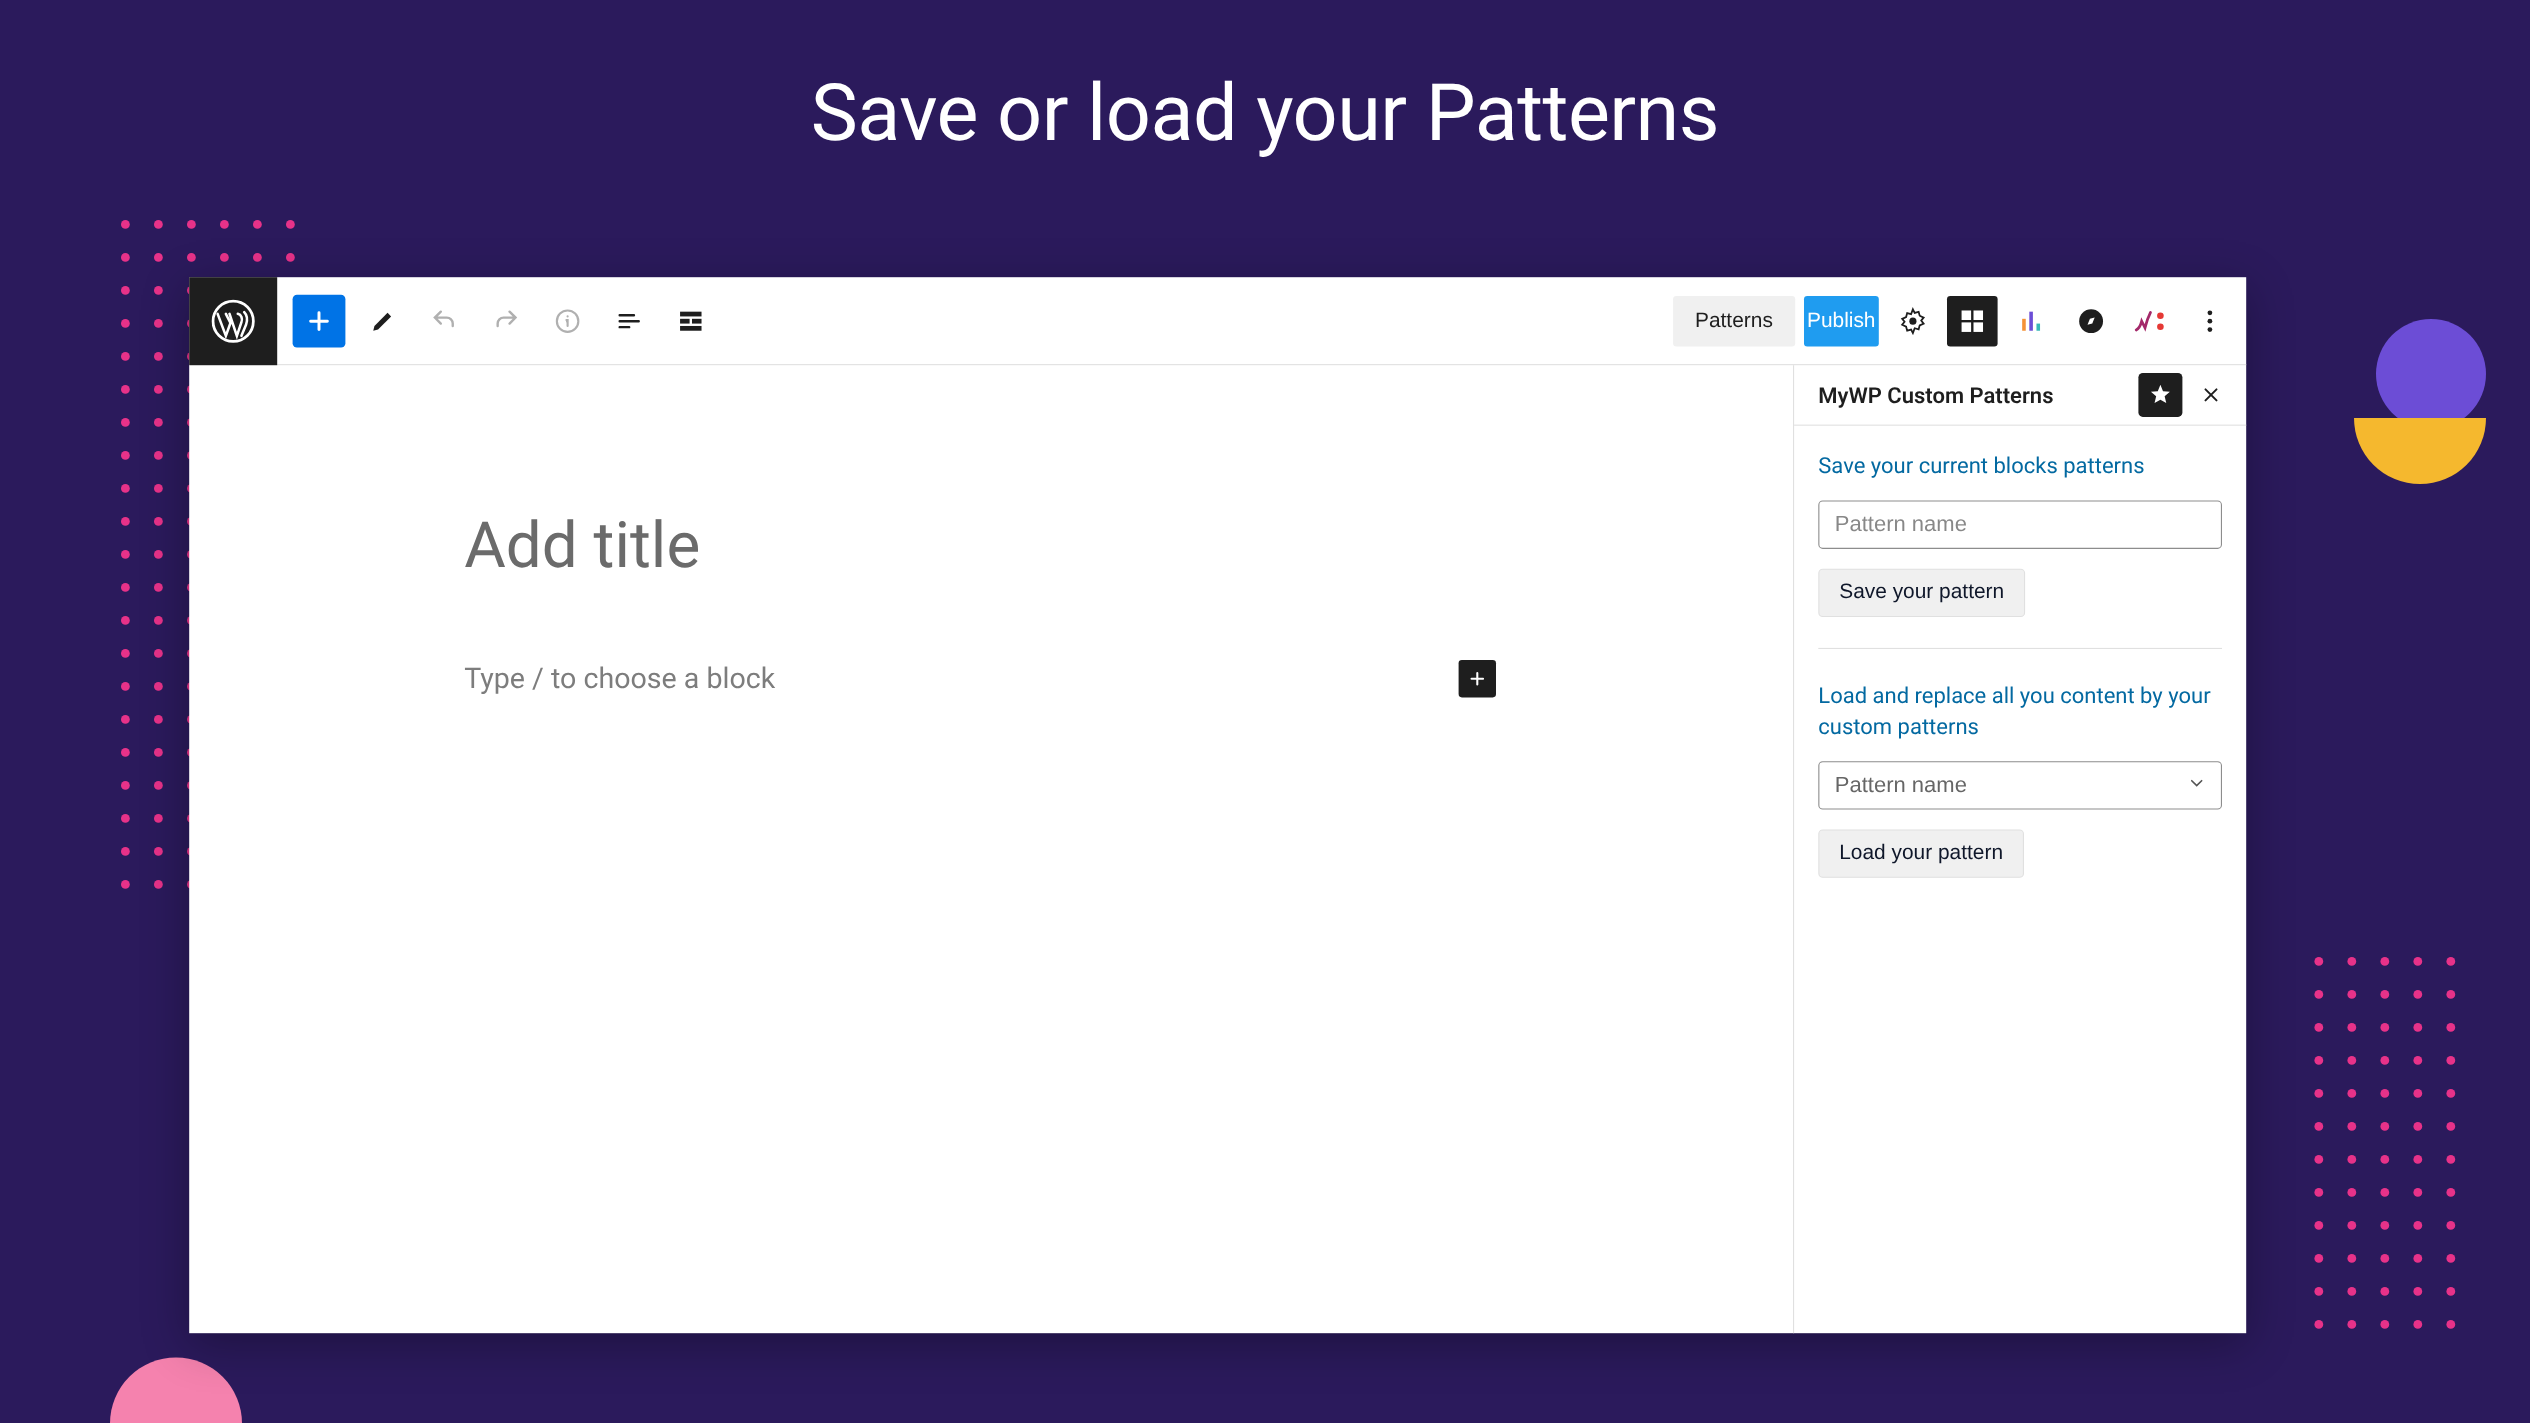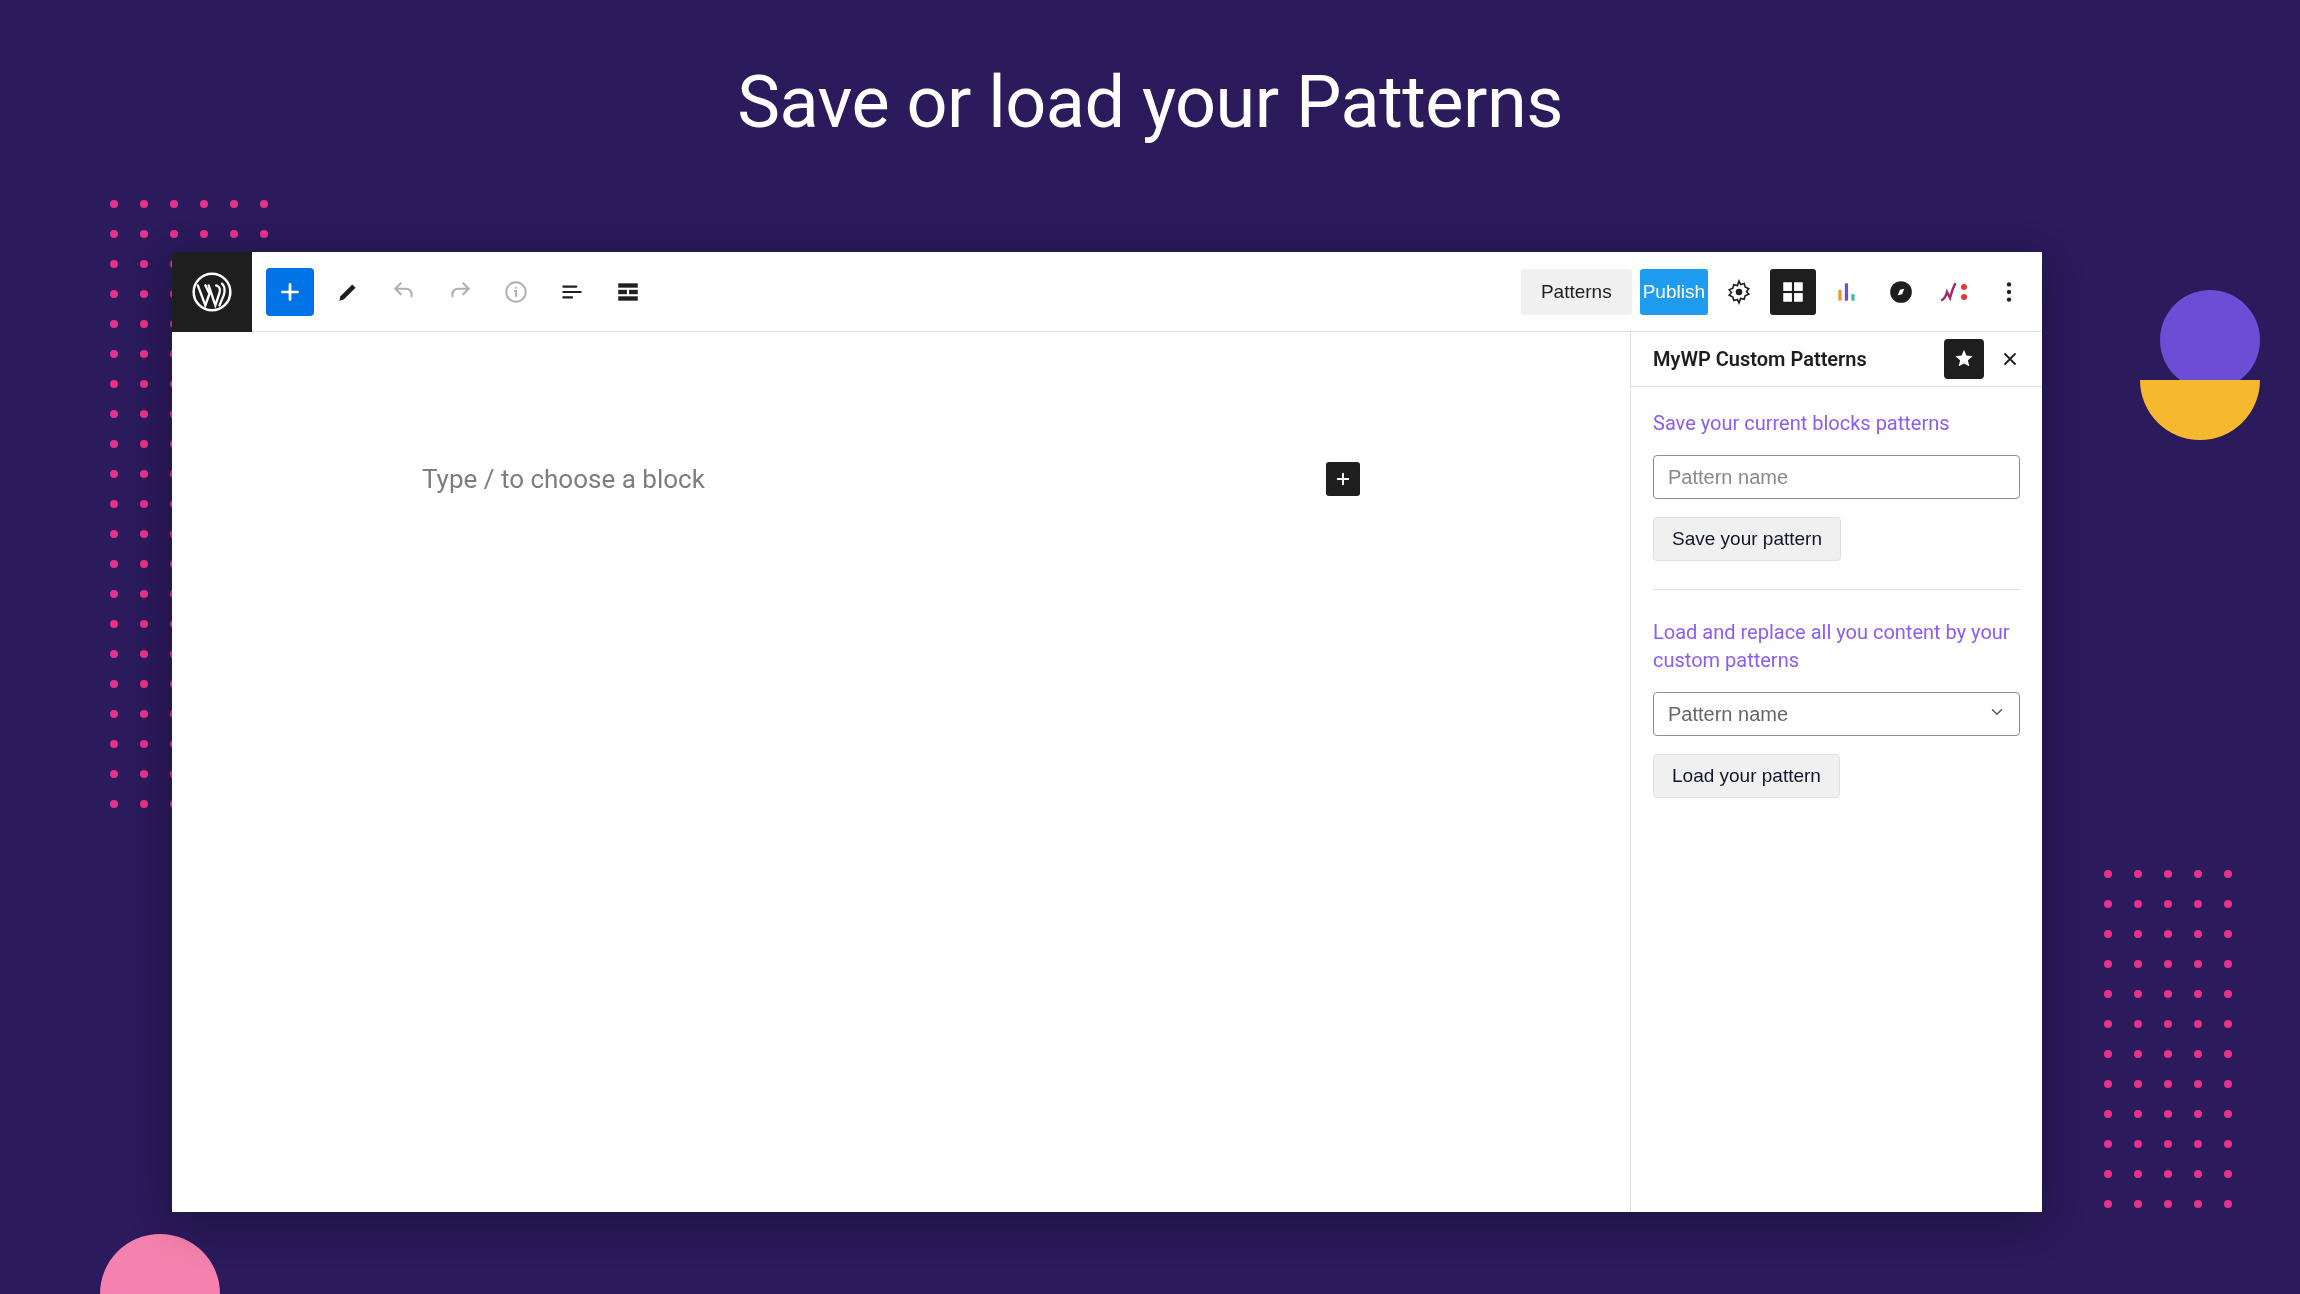--- a/index.html
+++ b/index.html
@@ -200,21 +200,21 @@
   display: flex; align-items: center; justify-content: center;
   cursor: pointer;
   color: #1e1e1e;
   margin-left: 6px;
 }
 .panel-body {
   padding: 22px;
 }
 .panel-label {
   font-size: 20px;
-  color: #8b5cf6;
+  color: #0369a1;
   margin-bottom: 18px;
   line-height: 1.4;
 }
 .text-input {
   width: 100%;
   height: 44px;
   border: 1px solid #8d8d8d;
   border-radius: 4px;
   padding: 0 14px;
   font-size: 20px;
@@ -552,20 +552,21 @@
             <circle cx="12" cy="5" r="2" fill="currentColor"></circle>
             <circle cx="12" cy="12" r="2" fill="currentColor"></circle>
             <circle cx="12" cy="19" r="2" fill="currentColor"></circle>
           </svg>
       </div>
     </div>
   </div>
 
   <div class="main">
     <div class="editor">
+      <div class="editor-title">Add title</div>
       <div class="editor-prompt-row">
         <div class="editor-prompt">Type / to choose a block</div>
         <div class="inline-add">
           <svg width="18" height="18" viewBox="0 0 24 24">
               <path d="M12 5v14M5 12h14" stroke="#fff" stroke-width="2.5" stroke-linecap="round"></path>
             </svg>
         </div>
       </div>
     </div>
 

